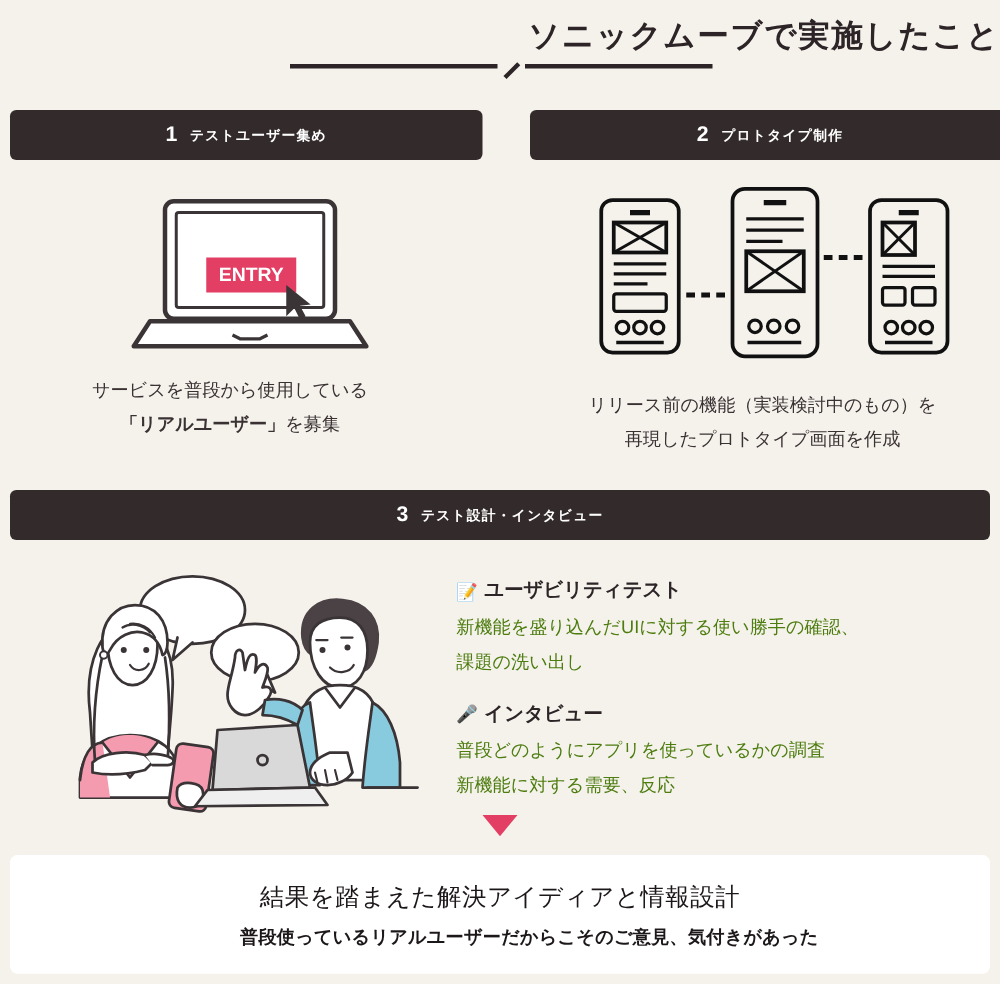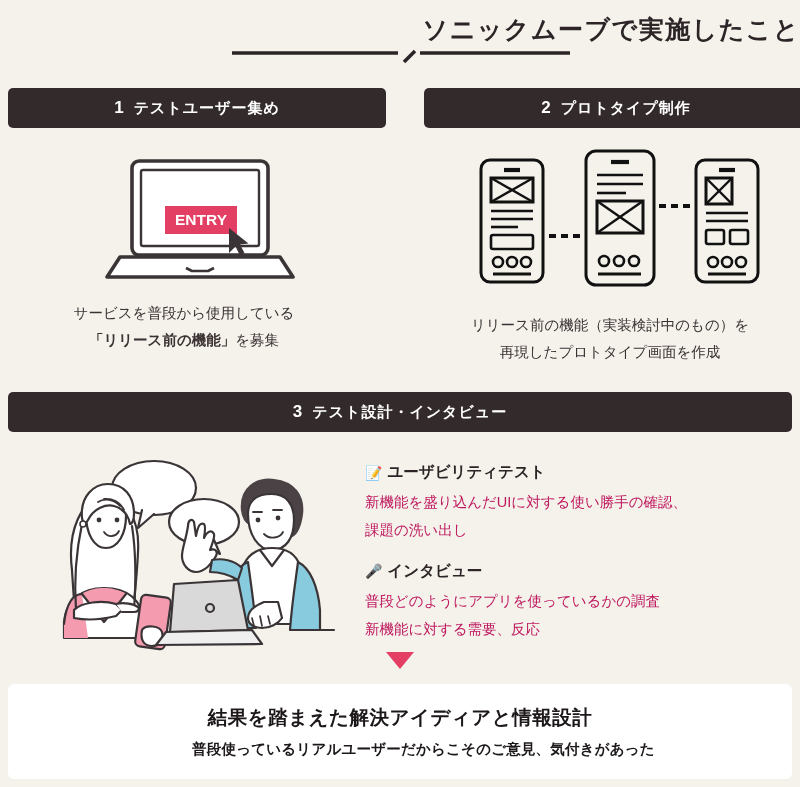--- a/index.html
+++ b/index.html
@@ -26,21 +26,21 @@
   
   .bar {
     position: absolute;
     background: #332A2B;
     color: #FFFFFF;
     display: flex; align-items: center; justify-content: center;
     font-weight: bold; letter-spacing: 1px;
     border-radius: 5px;
   }
   .bar .num { margin-right: 9px; font-size: 17px; }
-  .bar .lbl { font-size: 15px; }
+  .bar .lbl { font-size: 11px; }
 
   #bar1 { left: 8px;  top: 88px; width: 378px; height: 40px; }
   #bar2 { left: 424px; top: 88px; width: 384px; height: 40px;
           border-top-right-radius: 0; border-bottom-right-radius: 0; }
   #bar3 { left: 8px;  top: 392px; width: 784px; height: 40px; }
 
   
   .laptop { position: absolute; left: 100px; top: 158px; }
   .phones { position: absolute; left: 478px; top: 148px; }
 
@@ -56,40 +56,40 @@
   
   .people { position: absolute; left: 42px; top: 452px; }
 
   .s3-text { position: absolute; left: 365px; top: 462px; width: 420px; }
   .s3-block { margin-bottom: 16px; }
   .s3-head {
     font-size: 15.5px; font-weight: bold; color: #2C2426;
     display: flex; align-items: center; margin-bottom: 5px;
   }
   .s3-head .emoji { margin-right: 5px; font-size: 14px; line-height: 1; }
-  .s3-line { font-size: 14.5px; line-height: 1.95; color: #be185d; }
+  .s3-line { font-size: 14.5px; line-height: 1.95; color: #4d7c0f; }
 
   
   .down-arrow {
     position: absolute; left: 50%; top: 652px; transform: translateX(-50%);
     width: 0; height: 0;
     border-left: 14px solid transparent;
     border-right: 14px solid transparent;
     border-top: 17px solid #E33E63;
   }
 
   
   .result-card {
     position: absolute; left: 8px; top: 684px; width: 784px; height: 95px;
     background: #FFFFFF; border-radius: 6px;
     display: flex; flex-direction: column;
     align-items: center; justify-content: center;
   }
   .result-title {
-    font-size: 19.5px; font-weight: bold; color: #1C1719;
+    font-size: 19.5px; font-weight: normal; color: #1C1719;
     letter-spacing: .5px; margin-bottom: 9px; text-align: right;
   }
   .result-sub {
     font-size: 14.5px; font-weight: bold; color: #1C1719; letter-spacing: .2px; margin-left: 47px;
   }
 </style>
 </head>
 <body>
 
 <div class="page">
@@ -186,21 +186,21 @@
         <circle cx="249" cy="114" r="5" stroke-width="2.6"></circle>
         <circle cx="263" cy="114" r="5" stroke-width="2.6"></circle>
         <line x1="230" y1="126" x2="268" y2="126" stroke-width="2.8"></line>
       </g>
     </g>
   </svg>
 
   <div class="caption" id="cap1">
     <div>サービスを普段から使用している</div>
     <div>
-      <span class="b">「リリース前の機能」</span><span>を募集</span>
+      <span class="b">「リアルユーザー」</span><span>を募集</span>
     </div>
   </div>
 
   <div class="caption" id="cap2">
     <div>リリース前の機能（実装検討中のもの）を</div>
     <div>再現したプロトタイプ画面を作成</div>
   </div>
 
   <div class="bar" id="bar3">
     <span class="num">3</span>

